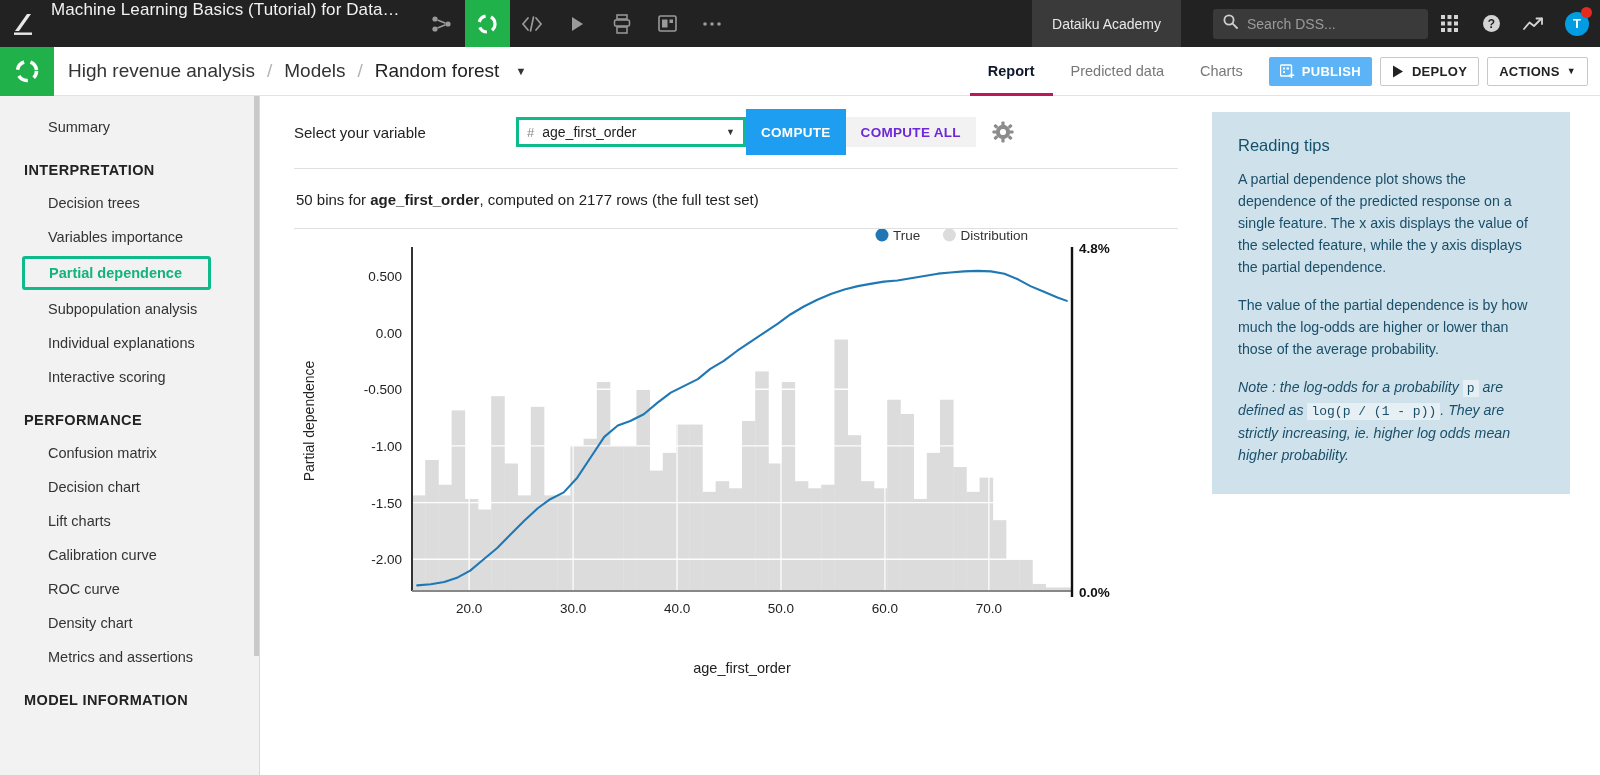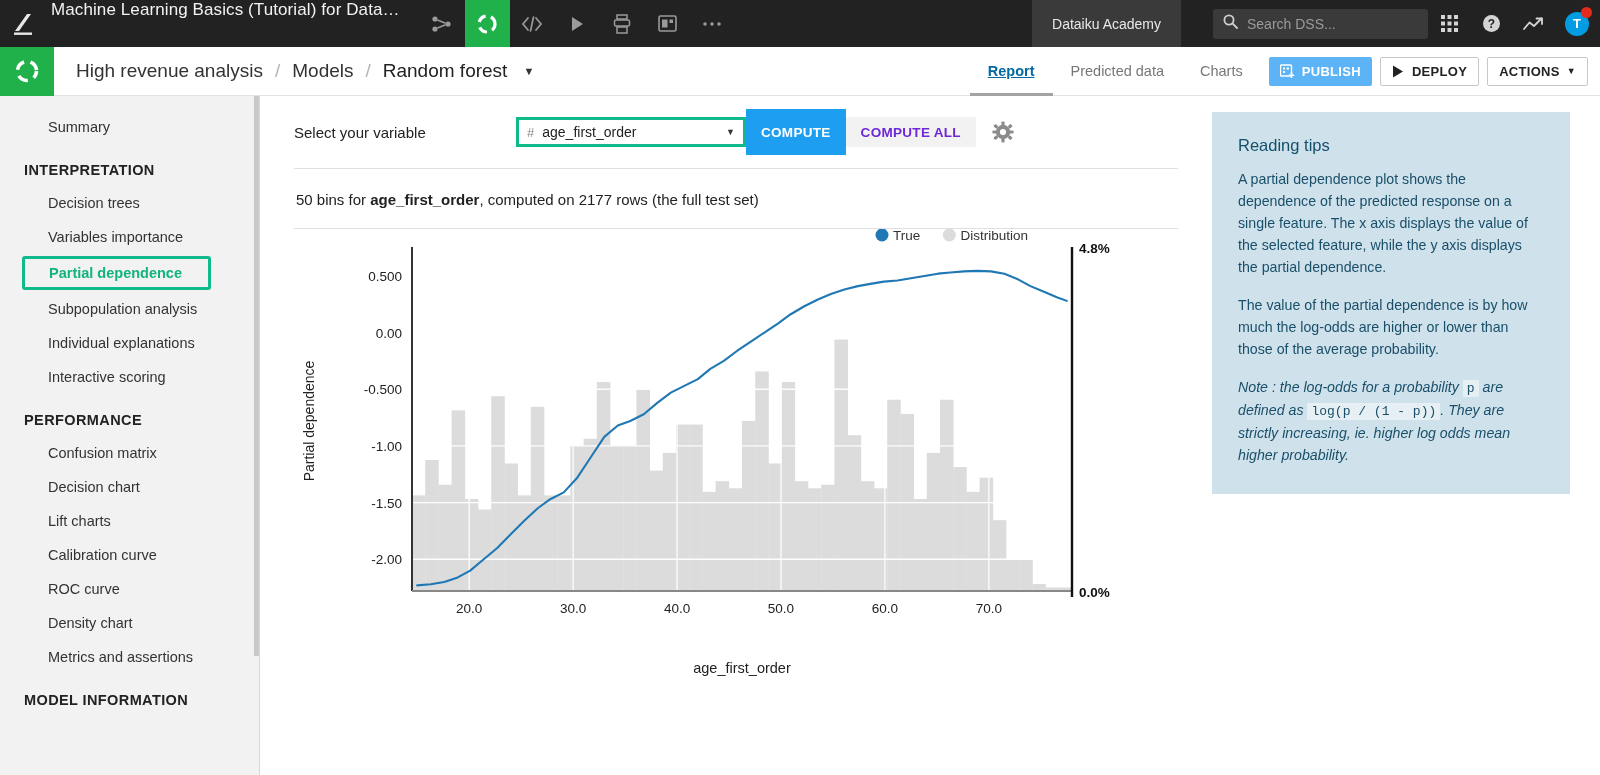--- a/index.html
+++ b/index.html
@@ -46,33 +46,33 @@
   .avatar-wrap { width:46px; height:47px; position:relative; display:flex; align-items:center; justify-content:center; cursor:pointer;}
   .avatar {
     width:24px; height:24px; border-radius:50%; background:#029ce3; color:#fff;
     font-size:13px; font-weight:bold; display:flex; align-items:center; justify-content:center;
   }
   .avatar-dot { position:absolute; top:7px; right:8px; width:11px; height:11px; border-radius:50%; background:#e62b1e; }
 
   
   .navbar {
     height:49px; background:#fff; display:flex; align-items:center;
-    border-bottom:1px solid #e3e3e3; position:relative;gap:8px;
+    border-bottom:1px solid #e3e3e3; position:relative;
   }
   .nav-logo { width:54px; height:49px; background:#21b14b; display:flex; align-items:center; justify-content:center; }
   .crumbs { display:flex; align-items:center; margin-left:12px; font-size:19px; color:#222; }
   .crumbs .c { padding:0 2px; cursor:pointer; }
   .crumbs .c.link { color:#333; }
   .crumbs .sep { color:#b4b4b4; margin:0 10px; }
   .crumbs .caret { margin-left:14px; color:#333; font-size:11px; }
   .nav-right { margin-left:auto; display:flex; align-items:center; height:49px; padding-right:12px; }
   .nav-tab {
     font-size:14.5px; color:#777; padding:0 18px; height:49px; line-height:49px; cursor:pointer;
   }
-  .nav-tab.active { color:#0369a1; font-weight:bold; border-bottom:3px solid #a3a3a3;text-decoration:underline; }
+  .nav-tab.active { color:#0f172a; font-weight:bold; border-bottom:3px solid #be185d; }
   .btn {
     height:29px; display:flex; align-items:center; padding:0 11px; font-size:13px;
     font-weight:bold; letter-spacing:.3px; cursor:pointer; margin-left:8px; border-radius:2px;
   }
   .btn-publish { background:#5cb3f5; color:#fff; }
   .btn-outline { background:#fff; color:#222; border:1px solid #c8c8c8; }
 
   
   .page { display:flex; height:679px; }
 

